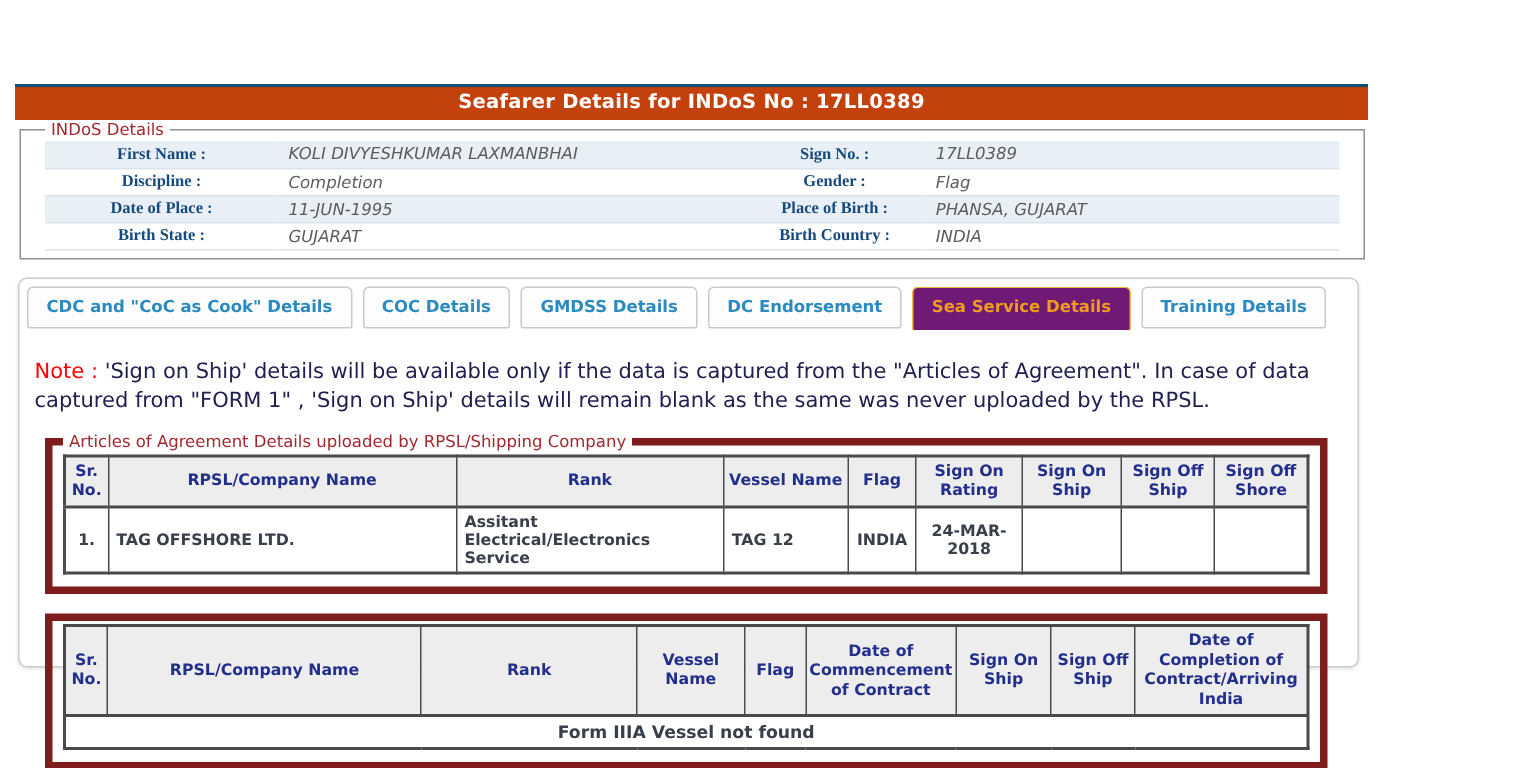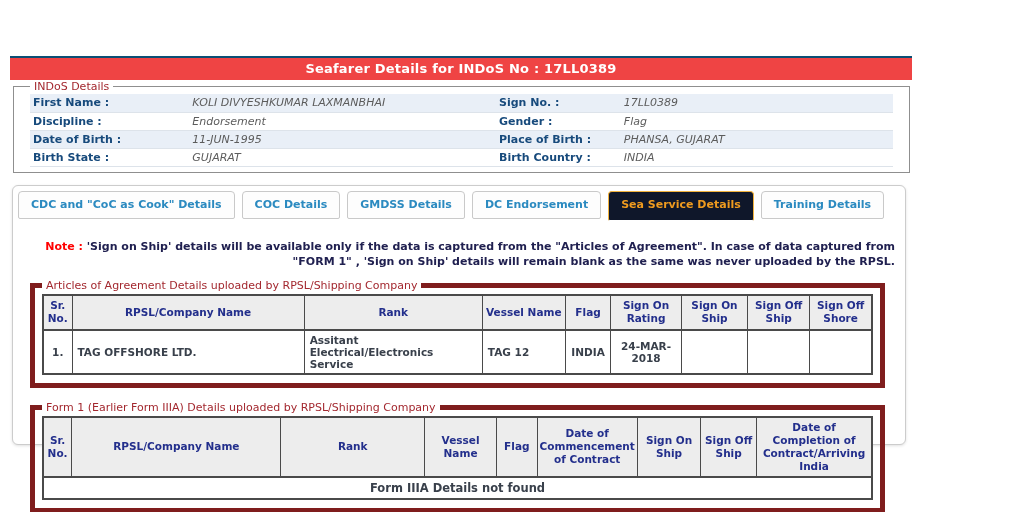--- a/index.html
+++ b/index.html
@@ -9,21 +9,21 @@
     overflow: hidden;
     font-family: "DejaVu Sans", "Liberation Sans", sans-serif;
   }
   .page {
     position: absolute;
     left: 10px; top: 56px;
     width: 902px;
   }
   
   .title-bar {
-    background: #ef4444;
+    background: #c2410c;
     border-top: 2px solid #0a4f75;
     color: #ffffff;
     font-weight: bold;
     font-size: 13px;
     text-align: center;
     padding: 3px 0 4px 0;
     letter-spacing: 0.2px;
   }
   
   fieldset { border-radius: 0; }
@@ -41,24 +41,25 @@
   .details-table {
     width: 100%;
     border-collapse: collapse;
     font-size: 11px;
   }
   .details-table tr { height: 18px; }
   .details-table tr.alt { background: #e9eff7; }
   .details-table tr { border-bottom: 1px solid #dde3ea; }
   .details-table td { padding: 2px 3px; vertical-align: middle; }
   .dt-label {
-    text-align: left;
+    text-align: center;
     font-weight: bold;
     color: #174a7c;
     white-space: nowrap;
+    font-family: Liberation Serif, serif;
   }
   .dt-value {
     text-align: left;
     color: #5c5c5c;
     padding-left: 7px !important;
     font-style: italic;
   }
   .w-l1 { width: 18%; } .w-v1 { width: 36%; }
   .w-l2 { width: 14%; } .w-v2 { width: 32%; }
   
@@ -86,33 +87,32 @@
     color: #2b8ac0;
     font-weight: bold;
     font-size: 11px;
     padding: 6px 12px 7px 12px;
     white-space: nowrap;
     cursor: pointer;
   }
   .tab.active {
     border-color: #f2b33d;
     border-bottom-color: #ffffff;
-    background: #0f172a;
+    background: #701a75;
     color: #ef9b1f;
     padding-bottom: 9px;
     margin-bottom: -2px;
   }
   
   .note {
     margin: 20px 10px 8px 10px;
-    font-size: 11px;
-    font-weight: bold;
+    font-size: 14px;
+    font-weight: normal;
     color: #202050;
     line-height: 1.4;
-    text-align: right;
   }
   .note-prefix { color: #ff0000; }
   
   .data-fs {
     border: 5px solid #7f1d1d;
     margin: 10px 20px 0 17px;
     padding: 2px 7px 8px 7px;
   }
   .data-table {
     width: 100%;
@@ -157,26 +157,26 @@
     <table class="details-table">
       <tbody>
         <tr class="alt">
           <td class="dt-label w-l1">First Name :</td>
           <td class="dt-value w-v1">KOLI DIVYESHKUMAR LAXMANBHAI</td>
           <td class="dt-label w-l2">Sign No. :</td>
           <td class="dt-value w-v2">17LL0389</td>
         </tr>
         <tr>
           <td class="dt-label">Discipline :</td>
-          <td class="dt-value">Endorsement</td>
+          <td class="dt-value">Completion</td>
           <td class="dt-label">Gender :</td>
           <td class="dt-value">Flag</td>
         </tr>
         <tr class="alt">
-          <td class="dt-label">Date of Birth :</td>
+          <td class="dt-label">Date of Place :</td>
           <td class="dt-value">11-JUN-1995</td>
           <td class="dt-label">Place of Birth :</td>
           <td class="dt-value">PHANSA, GUJARAT</td>
         </tr>
         <tr>
           <td class="dt-label">Birth State :</td>
           <td class="dt-value">GUJARAT</td>
           <td class="dt-label">Birth Country :</td>
           <td class="dt-value">INDIA</td>
         </tr>
@@ -237,21 +237,20 @@
             <td class="ta-c">24-MAR-2018</td>
             <td></td>
             <td></td>
             <td></td>
           </tr>
         </tbody>
       </table>
     </fieldset>
 
     <fieldset class="data-fs" style="margin-top:13px">
-      <legend class="fs-legend">Form 1 (Earlier Form IIIA) Details uploaded by RPSL/Shipping Company</legend>
       <table class="data-table">
         <colgroup>
           <col style="width:3.5%">
             <col style="width:26.5%">
             <col style="width:18.5%">
             <col style="width:9%">
           <col style="width:5%">
             <col style="width:8.5%">
             <col style="width:8%">
             <col style="width:7%">
@@ -265,20 +264,20 @@
             <th>Vessel Name</th>
             <th>Flag</th>
             <th>Date of Commencement of Contract</th>
             <th>Sign On Ship</th>
             <th>Sign Off Ship</th>
             <th>Date of Completion of Contract/Arriving India</th>
           </tr>
         </thead>
         <tbody>
           <tr>
-            <td class="not-found" colspan="9">Form IIIA Details not found</td>
+            <td class="not-found" colspan="9">Form IIIA Vessel not found</td>
           </tr>
         </tbody>
       </table>
     </fieldset>
 
   </div>
 </div>
 
 </body></html>

